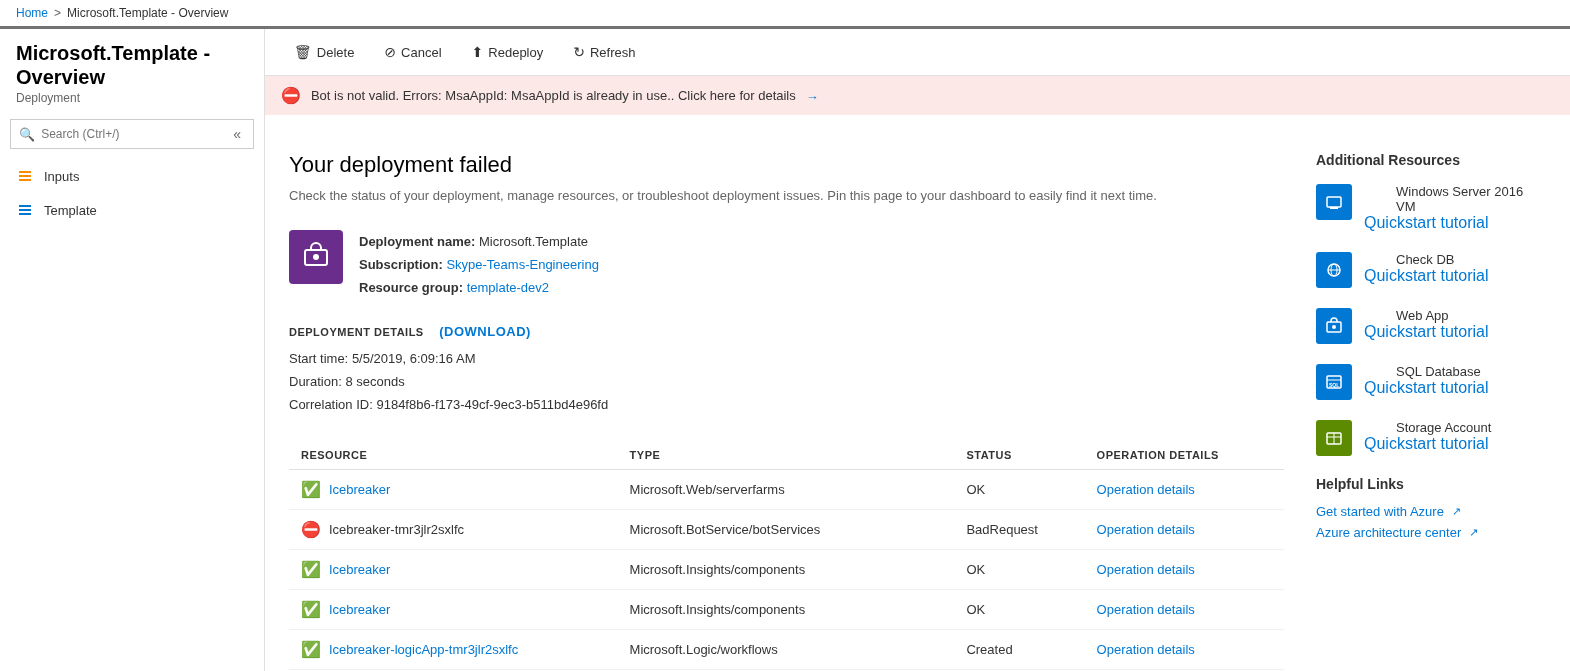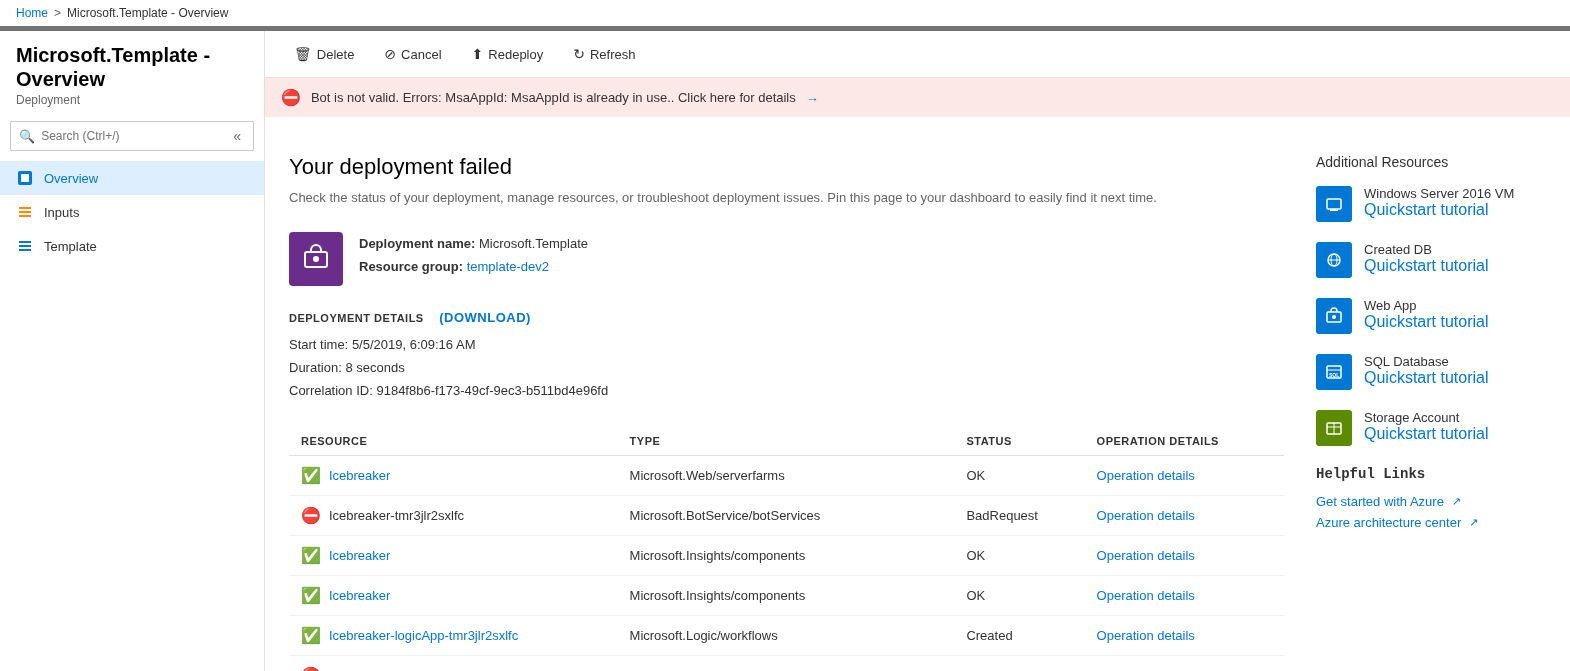--- a/index.html
+++ b/index.html
@@ -1,21 +1,21 @@
 <!DOCTYPE html>
 <html><head>
   <meta charset="utf-8">
   <style>
     * { box-sizing: border-box; margin: 0; padding: 0; }
     body { font-family: 'Segoe UI', Arial, sans-serif; font-size: 13px; color: #333; background: #fff; display: flex; flex-direction: column; height: 671px; overflow: hidden; }
 
     
     .breadcrumb-bar {
       background: #fff;
-      border-bottom: 5px solid #737373;
+      border-bottom: 3px solid #737373;
       padding: 6px 16px;
       font-size: 12px;
       color: #0078d4;
       display: flex;
       align-items: center;
       gap: 6px;
       flex-shrink: 0;
     }
     .breadcrumb-bar .sep { color: #666; }
     .breadcrumb-bar .current { color: #333; }
@@ -214,21 +214,21 @@
     .resource-link { color: #0078d4; text-decoration: none; }
     .op-link { color: #0078d4; text-decoration: none; }
 
     
     .right-sidebar {
       width: 230px;
       flex-shrink: 0;
     }
     .resources-title {
       font-size: 14px;
-      font-weight: 400;
+      font-weight: 700;
       color: #333;
       margin-bottom: 16px;
     }
     .resource-item {
       display: flex;
       align-items: flex-start;
       gap: 12px;
       margin-bottom: 20px;
       cursor: pointer;
     }
@@ -237,30 +237,29 @@
       height: 36px;
       border-radius: 3px;
       display: flex;
       align-items: center;
       justify-content: center;
       color: white;
       font-size: 16px;
       flex-shrink: 0;
     }
     .resource-item-text { font-size: 13px; }
-    .resource-item-name { font-weight: 500; color: #333; }
+    .resource-item-name { font-weight: 500; color: #333; margin-left: 32px; }
     .resource-item-link { color: #0078d4; font-size: 16px; text-decoration: none; }
 
     .helpful-links-title {
       font-size: 14px;
       font-weight: 600;
       color: #333;
       margin-bottom: 12px;
       margin-top: 8px;
-      font-family: Liberation Mono, monospace;
     }
     .helpful-link { display: flex; align-items: center; gap: 8px; color: #0078d4; font-size: 13px; text-decoration: none; margin-bottom: 6px; }
     .ext-icon { font-size: 11px; }
   </style>
 </head>
 <body>
 
 <div class="breadcrumb-bar">
   <a href="#" style="color:#0078d4;text-decoration:none;">Home</a>
   <span class="sep">&gt;</span>
@@ -275,29 +274,20 @@
       <div class="page-subtitle">Deployment</div>
     </div>
 
     <div class="search-box">
       <span class="search-icon">🔍</span>
       <input type="text" placeholder="Search (Ctrl+/)" style="">
       <button class="collapse-btn">«</button>
     </div>
 
     <div id="nav-items">
-        <div class="nav-item active">
-          <span class="nav-icon">
-            <svg width="16" height="16" viewBox="0 0 16 16">
-              <rect x="1" y="1" width="14" height="14" rx="2" fill="#0078d4"></rect>
-              <rect x="4" y="4" width="8" height="8" rx="1" fill="white"></rect>
-            </svg>
-          </span>
-    <span>Overview</span>
-        </div>
         <div class="nav-item">
           <span class="nav-icon">
             <svg width="16" height="16" viewBox="0 0 16 16">
               <rect x="2" y="3" width="12" height="2" fill="#ff8c00"></rect>
               <rect x="2" y="7" width="12" height="2" fill="#ff8c00"></rect>
               <rect x="2" y="11" width="12" height="2" fill="#ff8c00"></rect>
             </svg>
           </span>
     <span>Inputs</span>
         </div>
@@ -350,20 +340,23 @@
           <div class="deployment-icon">
             <svg width="30" height="30" viewBox="0 0 30 30" fill="white" xmlns="http://www.w3.org/2000/svg">
               <rect x="4" y="8" width="22" height="15" rx="2" fill="none" stroke="white" stroke-width="2"></rect>
               <path d="M10 8V6a5 5 0 0110 0v2" fill="none" stroke="white" stroke-width="2"></path>
               <circle cx="15" cy="15" r="3" fill="white"></circle>
             </svg>
           </div>
           <div class="deployment-meta">
             <div>
               <strong>Deployment name:</strong>&nbsp;<span>Microsoft.Template</span>
+            </div>
+            <div>
+              <strong>Subscription:</strong>&nbsp;<a href="#" class="meta-link">Skype-Teams-Engineering</a>
             </div>
             <div>
               <strong>Resource group:</strong>&nbsp;<a href="#" class="meta-link">template-dev2</a>
             </div>
           </div>
         </div>
 
         <div class="deployment-details-section">
           <div class="details-header">
             <span>DEPLOYMENT DETAILS</span>
@@ -477,21 +470,21 @@
   </div>
             <div class="resource-item">
     <div class="resource-item-icon" style="background:#0078d4">
       <svg width="18" height="18" viewBox="0 0 18 18" fill="white">
                   <circle cx="9" cy="9" r="6" stroke="white" stroke-width="1.5" fill="none"></circle>
                   <ellipse cx="9" cy="9" rx="3" ry="6" stroke="white" stroke-width="1" fill="none"></ellipse>
                   <line x1="3" y1="9" x2="15" y2="9" stroke="white" stroke-width="1"></line>
                 </svg>
     </div>
     <div class="resource-item-text">
-      <div class="resource-item-name">Created DB</div>
+      <div class="resource-item-name">Check DB</div>
       <a href="#" class="resource-item-link">Quickstart tutorial</a>
     </div>
   </div>
             <div class="resource-item">
     <div class="resource-item-icon" style="background:#0078d4">
       <svg width="18" height="18" viewBox="0 0 18 18" fill="white">
                   <rect x="2" y="5" width="14" height="10" rx="1" stroke="white" stroke-width="1.5" fill="none"></rect>
                   <path d="M6 5V4a3 3 0 016 0v1" stroke="white" stroke-width="1.5" fill="none"></path>
                   <circle cx="9" cy="10" r="2" fill="white"></circle>
                 </svg>

